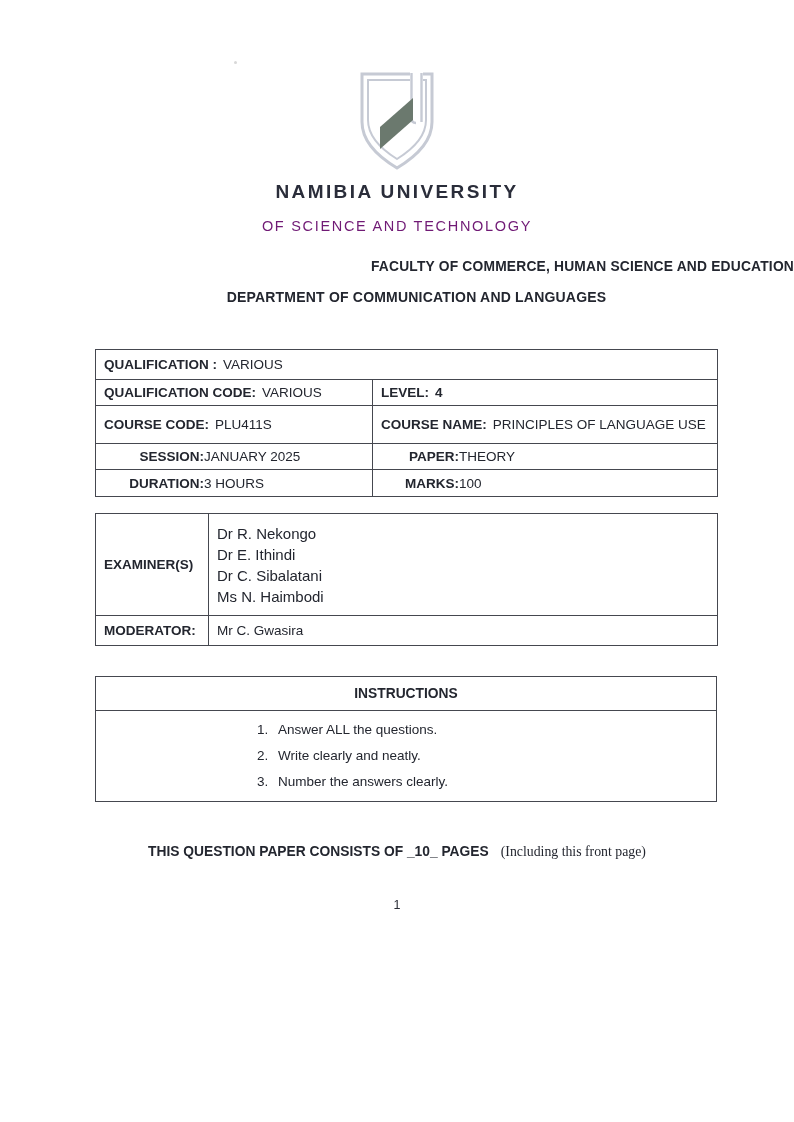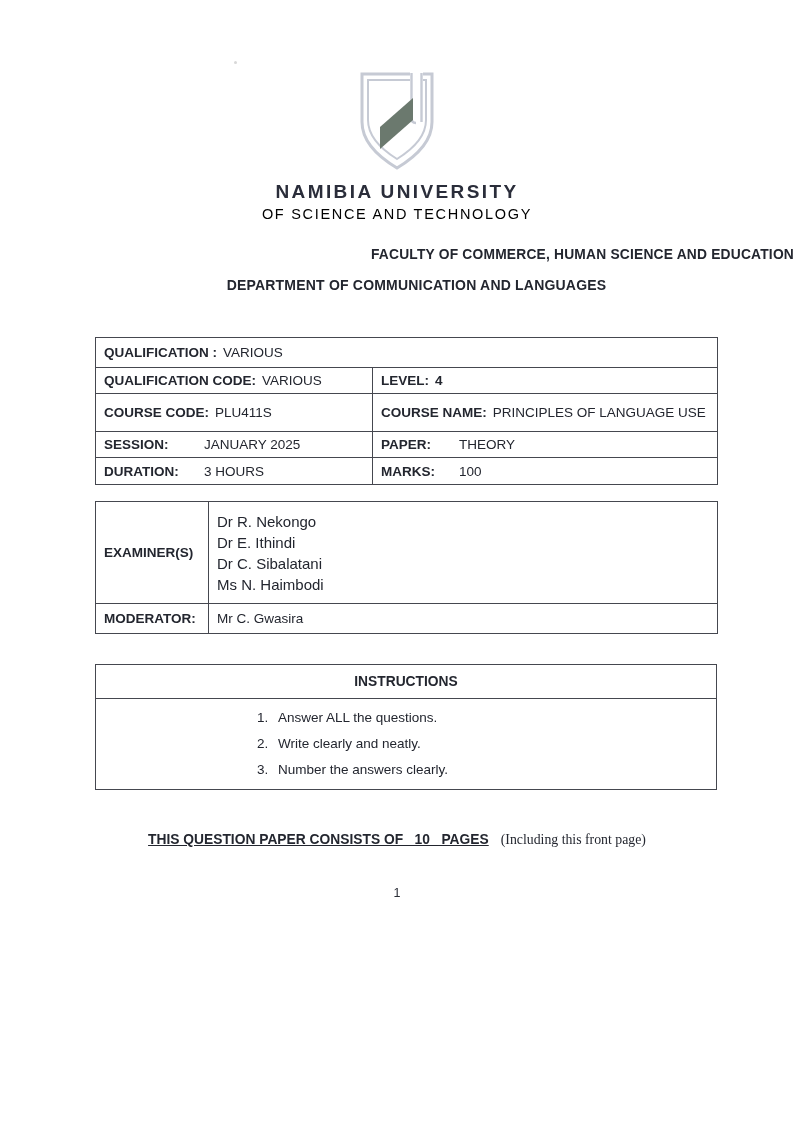--- a/index.html
+++ b/index.html
@@ -14,23 +14,23 @@
   }
   
   .logo-wrap { padding-top:70px; text-align:center; }
   .logo-wrap svg { display:block; margin:0 auto; }
   .wordmark1 {
     margin-top:9px;
     font-size:19px; font-weight:700; letter-spacing:2.4px;
     color:#2a2d3a;
   }
   .wordmark2 {
-    margin-top:3px;
+    margin-top:15px;
     font-size:14.5px; font-weight:500; letter-spacing:1.7px;
-    color:#000000;
+    color:#701a75;
   }
   .faculty-line {
     margin-top:25px; text-align:right;
     font-size:13.8px; font-weight:700; letter-spacing:0.2px;
   }
   .dept-line {
     margin-top:15px; text-align:center;
     font-size:14px; font-weight:700; letter-spacing:0.2px;margin-left:39px;
   }
   
@@ -43,21 +43,21 @@
   }
   table.doc td, table.doc th {
     border:1.6px solid #45474f;
     padding:2px 8px;
     vertical-align:middle;
     text-align:left;
   }
   table.info { margin-top:44px; }
   table.info col.c1 { width:277px; }
   table.info col.c2 { width:345px; }
-  .lbl { font-weight:700; }
+  .lbl { font-weight:700;text-align:right; }
   .cellrow { display:flex; align-items:center; }
   .lbl-w100 { width:100px; flex-shrink:0; }
   .lbl-w78  { width:78px;  flex-shrink:0; }
   .gap6 { margin-right:6px; }
   table.exam { margin-top:16px; }
   table.exam col.c1 { width:113px; }
   table.exam col.c2 { width:509px; }
   table.exam th.title { text-align:center; font-size:13.8px; height:30px; }
   td.examiners-cell { padding:10px 12px; }
   .examiner-line { line-height:21px; font-size:15px; }
@@ -69,21 +69,21 @@
   tr.session-row { height:26px; }
   tr.duration-row { height:27px; }
   table.instructions { margin-top:30px; }
   table.instructions th.title { text-align:center; font-size:13.8px; height:29px; }
   td.instr-body { padding:4px 0 8px 0; }
   ol.instr-list { margin:4px 0 4px 0; padding-left:168px; }
   ol.instr-list li { font-size:13.5px; line-height:26px; padding-left:6px; }
   .pages-note {
     margin-top:42px; text-align:center; font-size:13.8px;
   }
-  .pages-note .b { font-weight:700;text-decoration:underline; }
+  .pages-note .b { font-weight:700; }
   .pages-note .r { font-weight:400; margin-left:12px;font-family:Liberation Serif, serif; }
   .page-num {
     margin-top:38px; text-align:center; font-size:12.5px; color:#2a2d36;
   }
   .scan-speck {
     position:absolute; left:234px; top:61px; width:3px; height:3px;
     background:#d8d8d8; border-radius:50%;
   }
 </style>
 </head>

